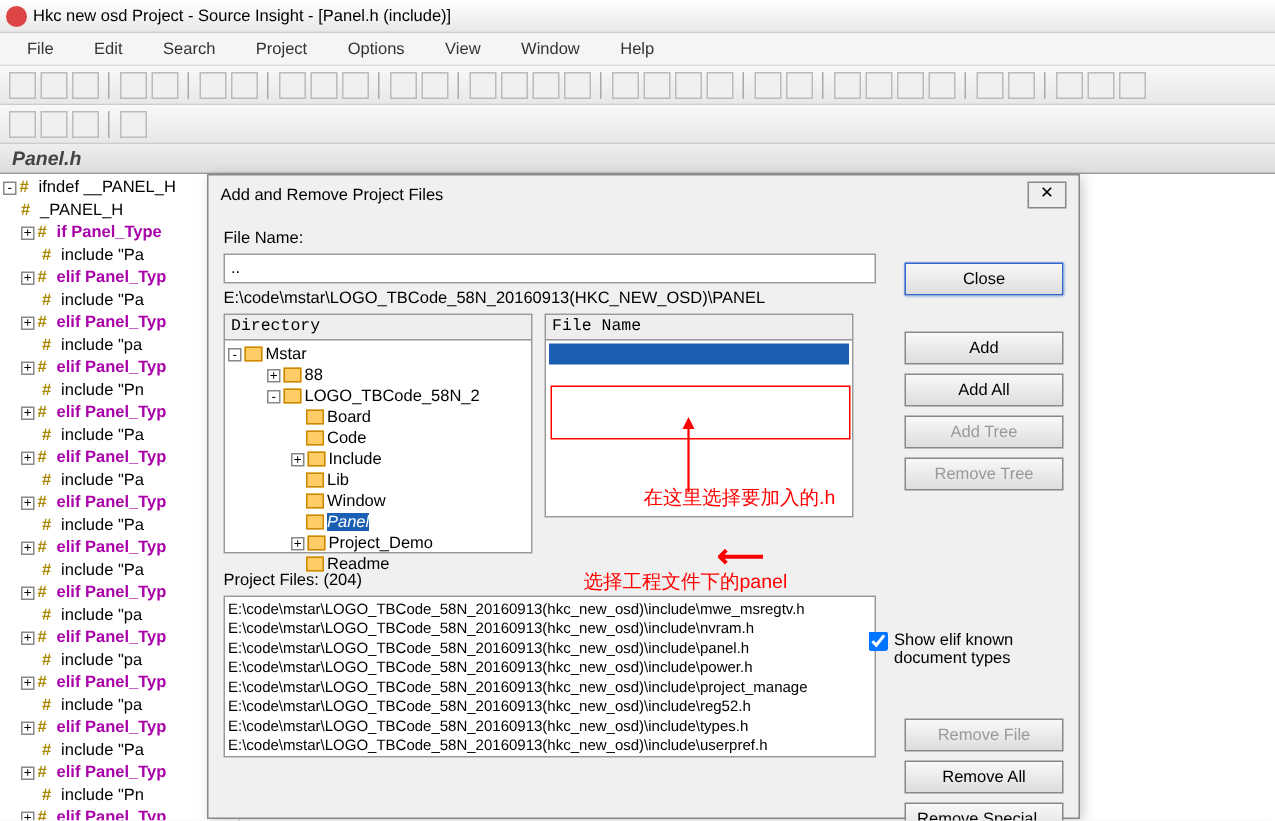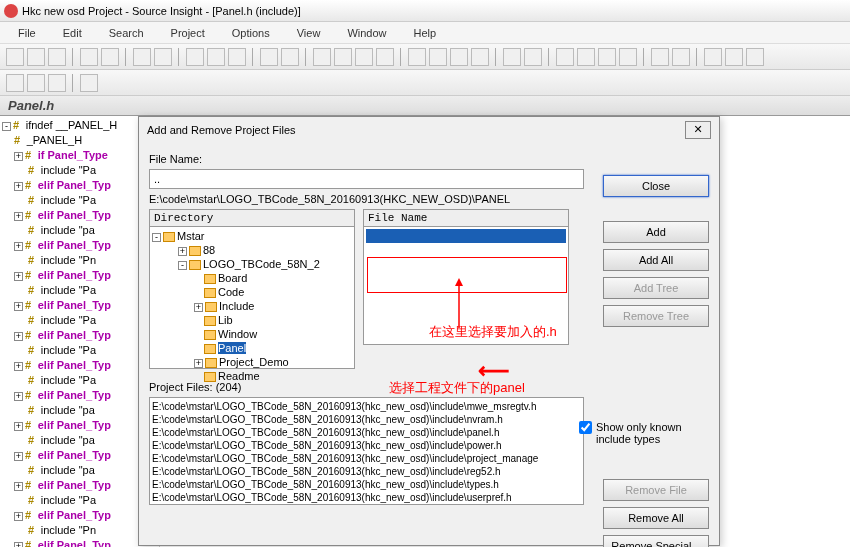--- a/index.html
+++ b/index.html
@@ -192,21 +192,21 @@
         <div class="pane-hdr">Directory</div>
         <div class="tree">
           <div class="tree-row"><span class="tpm">-</span><span class="fld"></span><span>Mstar</span></div>
           <div class="tree-row" style="padding-left:26px;"><span class="tpm">+</span><span class="fld"></span><span>88</span></div>
           <div class="tree-row" style="padding-left:26px;"><span class="tpm">-</span><span class="fld"></span><span>LOGO_TBCode_58N_2</span></div>
           <div class="tree-row" style="padding-left:52px;"><span class="fld"></span><span>Board</span></div>
           <div class="tree-row" style="padding-left:52px;"><span class="fld"></span><span>Code</span></div>
           <div class="tree-row" style="padding-left:42px;"><span class="tpm">+</span><span class="fld"></span><span>Include</span></div>
           <div class="tree-row" style="padding-left:52px;"><span class="fld"></span><span>Lib</span></div>
           <div class="tree-row" style="padding-left:52px;"><span class="fld"></span><span>Window</span></div>
-          <div class="tree-row" style="padding-left:52px;"><span class="fld"></span><span class="sel">Panel</span></div>
+          <div class="tree-row" style="padding-left:52px;font-style:italic;"><span class="fld"></span><span class="sel">Panel</span></div>
           <div class="tree-row" style="padding-left:42px;"><span class="tpm">+</span><span class="fld"></span><span>Project_Demo</span></div>
           <div class="tree-row" style="padding-left:52px;"><span class="fld"></span><span>Readme</span></div>
         </div>
       </div>
       <div class="pane file-pane">
         <div class="pane-hdr">File Name</div>
         <div style="height:14px;background:#1a5fb4;margin:2px;"></div>
       </div>
     </div>
 
@@ -214,21 +214,21 @@
       <button class="dlg-btn focus">Close</button>
       <div style="height:12px;"></div>
       <button class="dlg-btn">Add</button>
       <button class="dlg-btn">Add All</button>
       <button class="dlg-btn disabled">Add Tree</button>
       <button class="dlg-btn disabled">Remove Tree</button>
     </div>
 
     <div class="chk-row">
       <input type="checkbox" checked="" style="">
-      <span>Show only known include types</span>
+      <span>Show elif known document types</span>
     </div>
 
     <div class="proj-files">
       <span class="dlg-label">Project Files: (204)</span>
       <div class="proj-list" id="proj-list">
           <div>E:\code\mstar\LOGO_TBCode_58N_20160913(hkc_new_osd)\include\mwe_msregtv.h</div>
           <div>E:\code\mstar\LOGO_TBCode_58N_20160913(hkc_new_osd)\include\nvram.h</div>
           <div>E:\code\mstar\LOGO_TBCode_58N_20160913(hkc_new_osd)\include\panel.h</div>
           <div>E:\code\mstar\LOGO_TBCode_58N_20160913(hkc_new_osd)\include\power.h</div>
           <div>E:\code\mstar\LOGO_TBCode_58N_20160913(hkc_new_osd)\include\project_manage</div>

